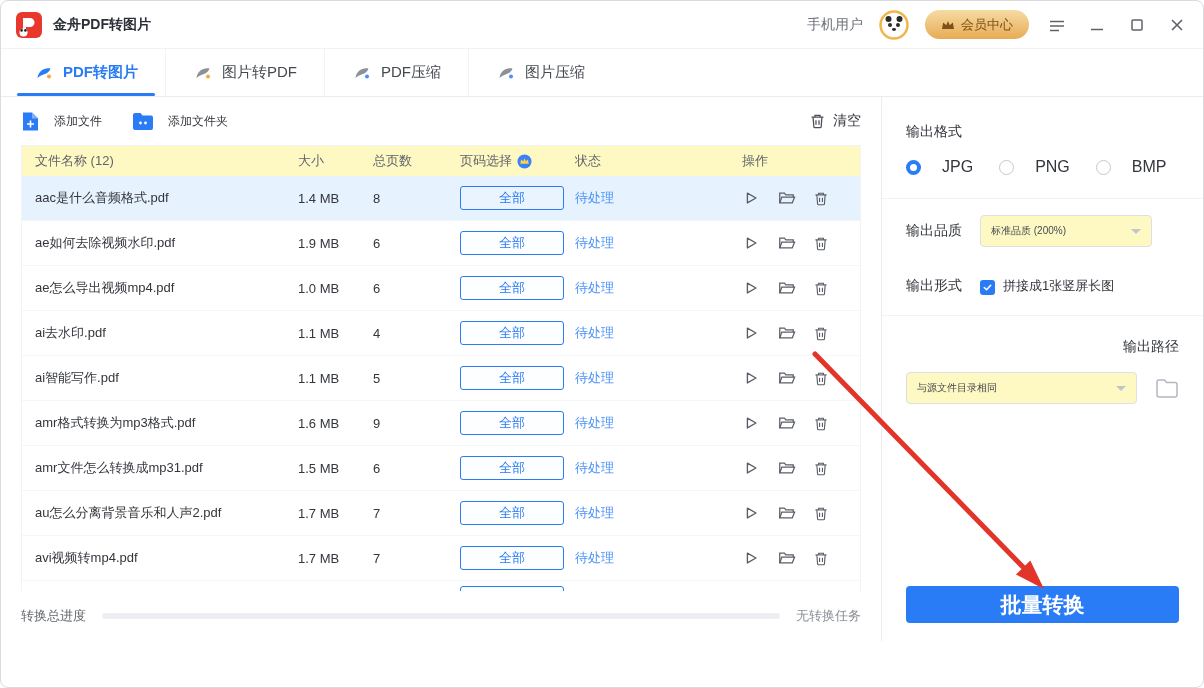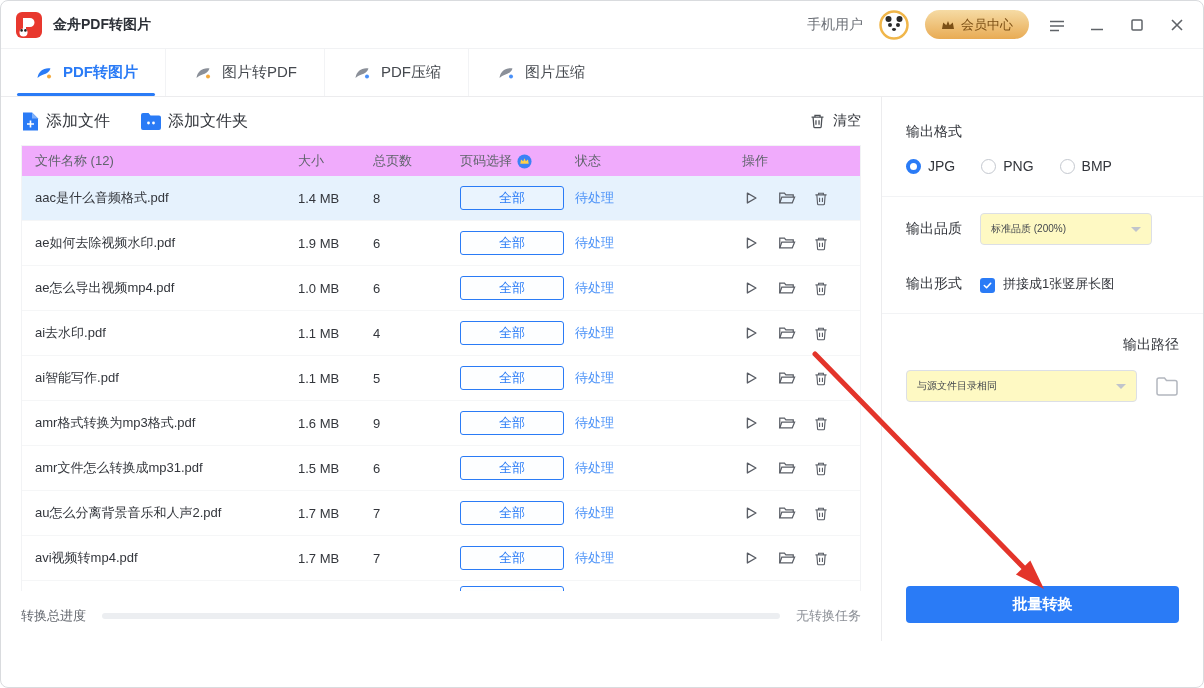--- a/index.html
+++ b/index.html
@@ -25,26 +25,26 @@
   .tab { display:flex; align-items:center; gap:9px; padding:0 27px; font-size:15px; color:#45494f; position:relative; cursor:pointer; }
   .tab + .tab { border-left:1px solid #f2f3f5; }
   .tab.active { color:#2a7bf6; font-weight:bold; }
   .tab.active::after { content:''; position:absolute; left:10px; right:10px; bottom:0; height:3px; background:#2a7bf6; border-radius:2px; }
 
   
   .content { display:flex; height:544px; }
   .left { flex:1; display:flex; flex-direction:column; border-right:1px solid #ececee; min-width:0; }
 
   .toolbar { height:48px; display:flex; align-items:center; padding:0 20px; gap:30px; }
-  .tool-btn { display:flex; align-items:center; gap:6px; font-size:16px; color:#33363c; cursor:pointer; }
+  .tool-btn { display:flex; align-items:center; gap:14px; font-size:12px; color:#33363c; cursor:pointer; }
   .clear-btn { margin-left:auto; display:flex; align-items:center; gap:7px; font-size:14px; color:#33363c; cursor:pointer; }
 
   
   .table-wrap { margin:0 20px; height:446px; overflow:hidden; border:1px solid #f2f3f5; border-bottom:none; }
-  .thead { display:flex; align-items:center; height:30px; background:#f0abfc; color:#5f646b; font-size:13px; }
+  .thead { display:flex; align-items:center; height:30px; background:#fef9c3; color:#5f646b; font-size:13px; }
   .trow { display:flex; align-items:center; height:45px; border-bottom:1px solid #f5f6f7; font-size:13px; color:#33363c; background:#fff; }
   .trow.selected { background:#e6f2fd; }
   .trow.partial { align-items:flex-start; padding-top:5px; border-bottom:none; }
   .col-name { flex:1; padding-left:13px; min-width:0; white-space:nowrap; overflow:hidden; text-overflow:ellipsis; }
   .col-size { width:75px; }
   .col-pages { width:87px; }
   .col-page { width:115px; }
   .col-status { width:167px; }
   .col-actions { width:118px; display:flex; align-items:center; gap:17px; }
   .thead .col-page { display:flex; align-items:center; gap:5px; }
@@ -57,37 +57,37 @@
   
   .progress-row { height:50px; display:flex; align-items:center; padding:0 20px; gap:16px; font-size:13px; color:#62666d; }
   .progress-bar { flex:1; height:6px; background:#eceef1; border-radius:3px; }
   .no-task { color:#8a8e95; }
 
   
   .right { width:321px; display:flex; flex-direction:column; }
   .sec-label { font-size:14px; color:#33363c; }
   .sec-format { padding:26px 24px 22px; border-bottom:1px solid #f2f3f5; }
   .radio-row { display:flex; align-items:center; gap:26px; margin-top:17px; }
-  .radio { display:flex; align-items:center; gap:7px; font-size:14px; color:#33363c; cursor:pointer; }
+  .radio { display:flex; align-items:center; gap:21px; font-size:16px; color:#33363c; cursor:pointer; }
   .radio-dot { width:15px; height:15px; border-radius:50%; border:1px solid #c4c8cf; background:#fff; }
   .radio.checked .radio-dot { border:4px solid #2a7bf6; }
   .sec-inline { padding:16px 24px; display:flex; align-items:center; gap:18px; }
   .sec-form { padding:14px 24px 20px; border-bottom:1px solid #f2f3f5; display:flex; align-items:center; gap:18px; }
   .select { height:32px; border:1px solid #dcdfe6; border-radius:4px; background:#fef9c3; display:flex; align-items:center;
     justify-content:space-between; padding:0 10px; font-size:10px; color:#44484e; cursor:pointer; }
   .quality-select { width:172px; }
   .caret { width:0; height:0; border:5px solid transparent; border-top-color:#c0c4cc; margin-top:5px; }
   .checkbox-row { display:flex; align-items:flex-end; gap:8px; font-size:13px; color:#33363c; cursor:pointer; }
   .checkbox { width:15px; height:15px; border-radius:3px; background:#2a7bf6; display:flex; align-items:center; justify-content:center; }
   .sec-path { padding:22px 24px;text-align:right; }
   .path-row { display:flex; align-items:center; gap:18px; margin-top:16px; }
   .path-select { flex:1; }
   .spacer { flex:1; }
   .convert-btn { margin:0 24px 18px; height:37px; background:#2a7bf6; border:none; border-radius:4px;
-    color:#fff; font-size:15px; font-weight:bold; cursor:pointer; font-family:inherit; }
+    color:#fff; font-size:21px; font-weight:bold; cursor:pointer; font-family:inherit; }
 
   
   .statusbar { height:47px; border-top:1px solid #ececee; display:flex; align-items:center; padding:0 20px; gap:28px; font-size:13px; color:#4c5056; }
   .status-item { display:flex; align-items:center; gap:7px; cursor:pointer; }
   .version { margin-left:auto; color:#9ca0a6; font-size:12px; padding-right:28px; }
 
   
   .arrow-overlay { position:absolute; left:0; top:0; pointer-events:none; z-index:50; }
   .watermark { position:absolute; right:12px; bottom:2px; text-align:center; z-index:40; pointer-events:none; line-height:1.15; }
   .wm-title { font-size:25px; font-weight:bold; color:#cdced1; letter-spacing:2px;

